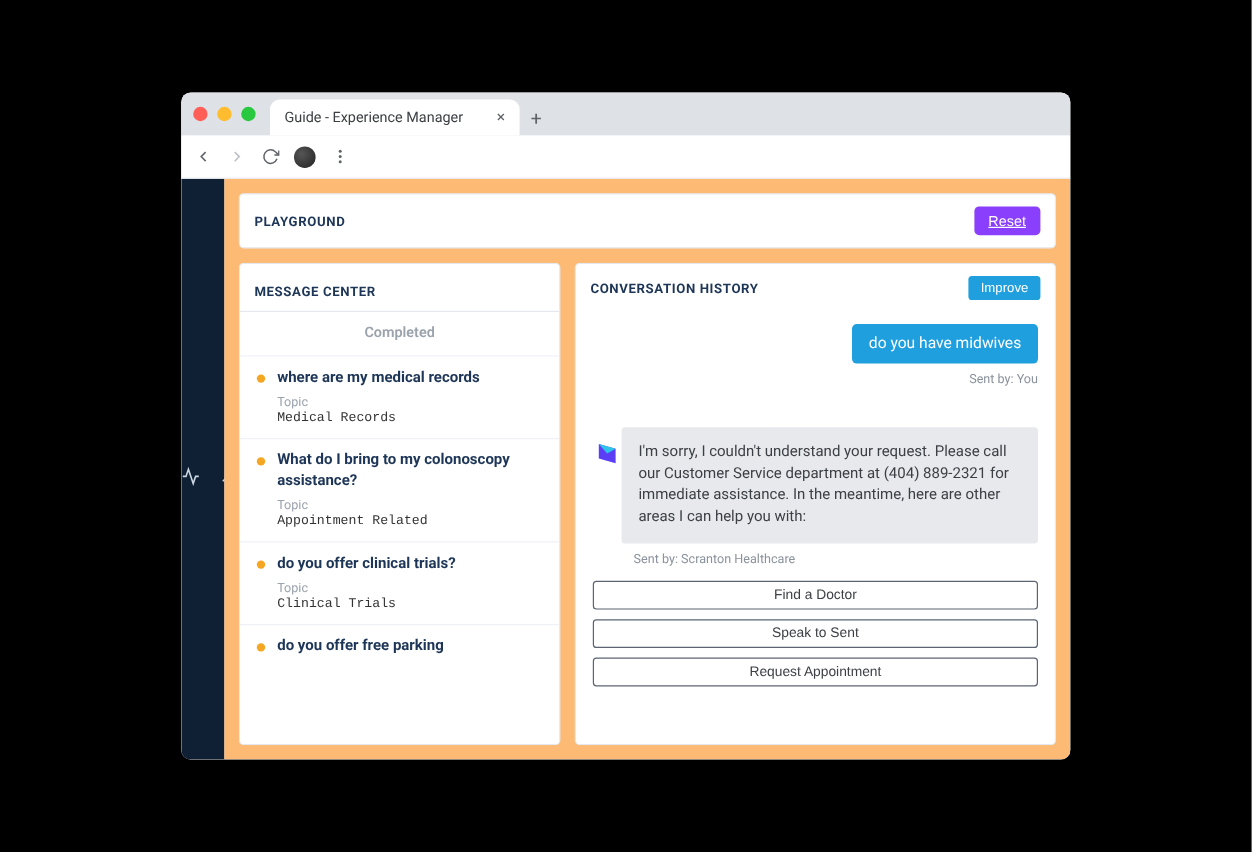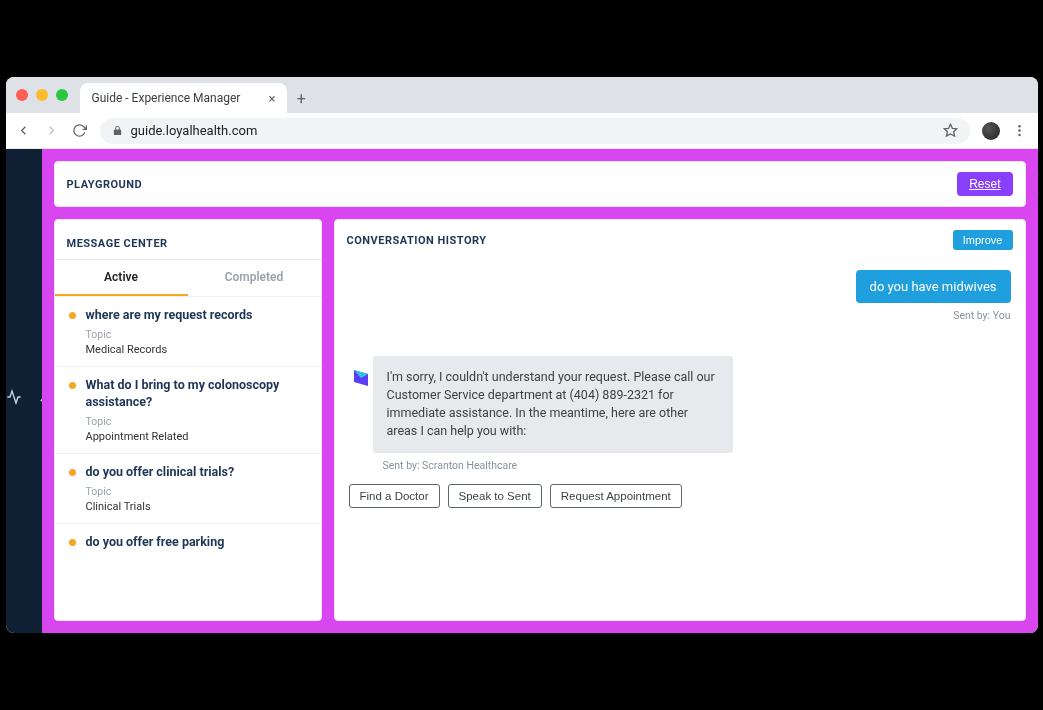--- a/index.html
+++ b/index.html
@@ -6,21 +6,21 @@
   body {
     background: #000;
     font-family: -apple-system, BlinkMacSystemFont, "Segoe UI", Roboto, Helvetica, Arial, sans-serif;
     width: 1043px;
     height: 710px;
     display: flex;
     align-items: center;
     justify-content: center;
   }
   .window {
-    width: 1032px;
+    width: 741px;
     height: 556px;
     background: #fff;
     border-radius: 8px;
     overflow: hidden;
     box-shadow: 0 20px 60px rgba(0,0,0,.6);
     display: flex;
     flex-direction: column;
   }
   
   .tabbar {
@@ -89,21 +89,21 @@
     padding-top:12px;
     gap:18px;
     color:#cbd5e1;
     font-size:14px;
   }
   .sidebar .slot { width:36px; height:28px; display:flex; align-items:center; justify-content:center; }
   .sidebar .slot.active { background:#000; border-radius:4px; }
   .sidebar-bottom { margin-top:auto; padding-bottom:12px; text-align:center; font-size:10px; color:#cbd5e1; line-height:1.3;}
   .main {
     flex:1;
-    background:#d946ef;
+    background:#fdba74;
     padding:12px;
     display:flex;
     flex-direction:column;
     gap:12px;
     overflow:hidden;
     justify-content:center;
   }
   .panel {
     background:#fff;
     border:1px solid #e5e9ef;
@@ -164,21 +164,21 @@
   }
   .mc-list { flex:1; overflow:auto; }
   .mc-item {
     border-top:1px solid #eef1f5;
     padding:10px 14px 10px 14px;
   }
   .mc-row1 { display:flex; align-items:flex-start; gap:10px; }
   .dot { width:7px; height:7px; border-radius:50%; background:#f5a623; margin-top:5px; flex-shrink:0;}
   .mc-q { font-size:12.5px; font-weight:700; color:#1d3557; line-height:1.35;}
   .mc-sub { font-size:10.5px; color:#9aa2ac; margin-left:17px; margin-top:4px;}
-  .mc-topic { font-size:11px; color:#333; margin-left:17px; margin-top:2px;}
+  .mc-topic { font-size:11px; color:#333; margin-left:17px; margin-top:2px;font-family:Liberation Mono, monospace;}
 
   .conv { flex:1; display:flex; flex-direction:column; }
   .conv .hdr { padding:10px 12px; display:flex; align-items:center;gap:29px; }
   .btn-blue {
     margin-left:auto;
     background:#1f9fde;
     color:#fff;
     border:none;
     border-radius:3px;
     font-size:11px;
@@ -214,21 +214,21 @@
   .bubble-bot {
     background:#e7e9ec;
     color:#3c3f44;
     padding:12px 14px;
     border-radius:3px;
     font-size:12.5px;
     line-height:1.45;
     max-width:360px;
   }
   .sent-by.left { margin-left:34px; }
-  .actions { display:flex; gap:8px; margin-top:6px;}
+  .actions { display:flex; gap:8px; margin-top:6px;flex-direction:column;}
   .chip {
     border:1px solid #5b6470;
     background:#fff;
     color:#3c3f44;
     font-size:11.5px;
     padding:5px 10px;
     border-radius:3px;
   }
   svg { display:block; }
 </style>
@@ -260,33 +260,20 @@
       <svg width="15" height="15" viewBox="0 0 24 24" fill="none" stroke="#bcc0c4" stroke-width="2">
           <polyline points="9 18 15 12 9 6"></polyline>
         </svg>
     </span>
     <span class="addr-icon">
       <svg width="15" height="15" viewBox="0 0 24 24" fill="none" stroke="#5f6368" stroke-width="2">
           <path d="M23 4v6h-6"></path>
           <path d="M20.49 15a9 9 0 1 1-2.12-9.36L23 10"></path>
         </svg>
     </span>
-    <div class="omnibox">
-      <span class="lock">
-        <svg width="11" height="11" viewBox="0 0 24 24" fill="#5f6368">
-            <path d="M12 2a5 5 0 0 0-5 5v3H6a2 2 0 0 0-2 2v8a2 2 0 0 0 2 2h12a2 2 0 0 0 2-2v-8a2 2 0 0 0-2-2h-1V7a5 5 0 0 0-5-5zm-3 5a3 3 0 0 1 6 0v3H9V7z"></path>
-          </svg>
-      </span>
-      <span>guide.loyalhealth.com</span>
-      <span class="star">
-        <svg width="15" height="15" viewBox="0 0 24 24" fill="none" stroke="#5f6368" stroke-width="2">
-            <polygon points="12 2 15 8.5 22 9.3 17 14 18.5 21 12 17.5 5.5 21 7 14 2 9.3 9 8.5 12 2"></polygon>
-          </svg>
-      </span>
-    </div>
     <div class="avatar-dot"></div>
     <span class="addr-icon">
       <svg width="15" height="15" viewBox="0 0 24 24" fill="#5f6368">
           <circle cx="12" cy="5" r="2"></circle>
           <circle cx="12" cy="12" r="2"></circle>
           <circle cx="12" cy="19" r="2"></circle>
         </svg>
     </span>
   </div>
 
@@ -351,28 +338,27 @@
         </div>
       </div>
 
       <div class="rowflex">
 
         <div class="panel msgcenter">
           <div class="hdr">
             <span class="section-title">MESSAGE CENTER</span>
           </div>
           <div class="tabs">
-            <div class="tabb active">Active</div>
             <div class="tabb">Completed</div>
           </div>
           <div class="mc-list">
             <div class="mc-item">
               <div class="mc-row1">
                   <span class="dot"></span>
-                  <span class="mc-q">where are my request records</span>
+                  <span class="mc-q">where are my medical records</span>
                 </div>
               <div class="mc-sub">Topic</div>
               <div class="mc-topic">Medical Records</div>
             </div>
             <div class="mc-item">
               <div class="mc-row1">
                   <span class="dot"></span>
                   <span class="mc-q">What do I bring to my colonoscopy assistance?</span>
                 </div>
               <div class="mc-sub">Topic</div>

